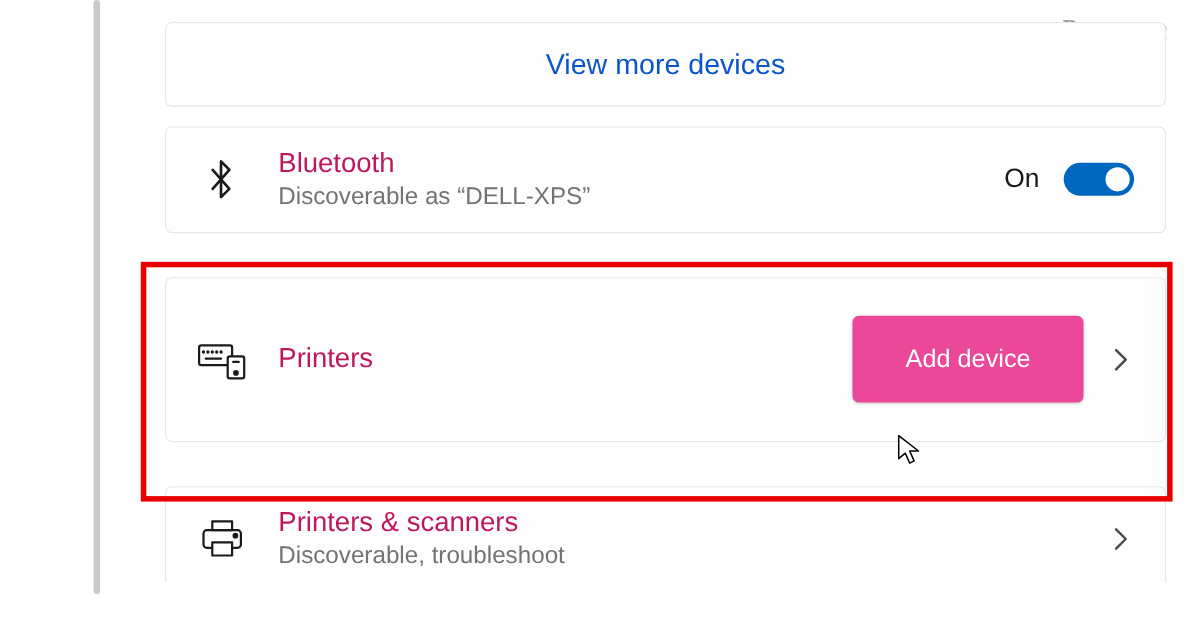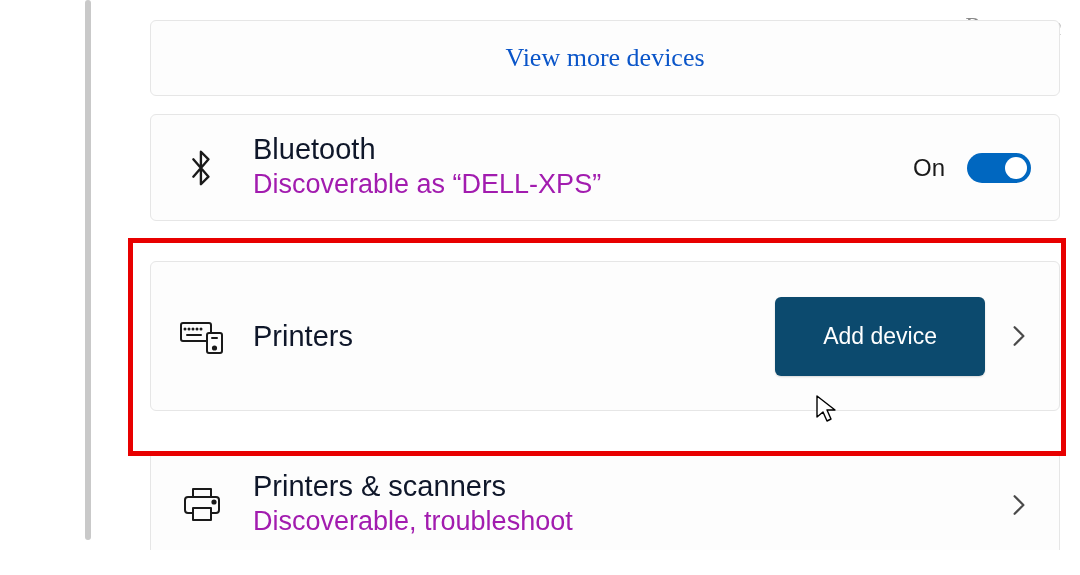--- a/index.html
+++ b/index.html
@@ -33,45 +33,44 @@
     margin-bottom: 18px;
     display: flex;
     align-items: center;
     padding: 18px 28px;
     gap: 28px;
     position: relative;
   }
   .card.linkcard {
     justify-content: center;
     padding: 22px;
-    font-family: Liberation Serif, serif;
   }
   .linktext {
     color: #0a55c9;
     font-size: 26px;
     font-weight: 400;
   }
   .icon-col {
     width: 46px;
     display: flex;
     justify-content: center;
     flex-shrink: 0;
   }
   .text-col {
     flex: 1;
     min-width: 0;
   }
   .row-title {
-    font-size: 29px;
-    color: #0f172a;
+    font-size: 25px;
+    color: #be185d;
     font-weight: 400;
   }
   .row-sub {
-    font-size: 27px;
-    color: #a21caf;
+    font-size: 22px;
+    color: #737373;
     line-height: 1.35;
     max-width: 480px;
   }
   .right-col {
     display: flex;
     align-items: center;
     gap: 22px;
     flex-shrink: 0;
   }
   .on-label {
@@ -88,21 +87,21 @@
   .toggle .knob {
     position: absolute;
     right: 4px;
     top: 4px;
     width: 22px;
     height: 22px;
     background: #ffffff;
     border-radius: 50%;
   }
   .addbtn {
-    background: #0c4a6e;
+    background: #ec4899;
     color: #ffffff;
     border: none;
     border-radius: 6px;
     padding: 26px 48px;
     font-size: 23px;
     font-family: inherit;
     cursor: pointer;
     box-shadow: 0 1px 2px rgba(0,0,0,0.15);
   }
   .chevron {

